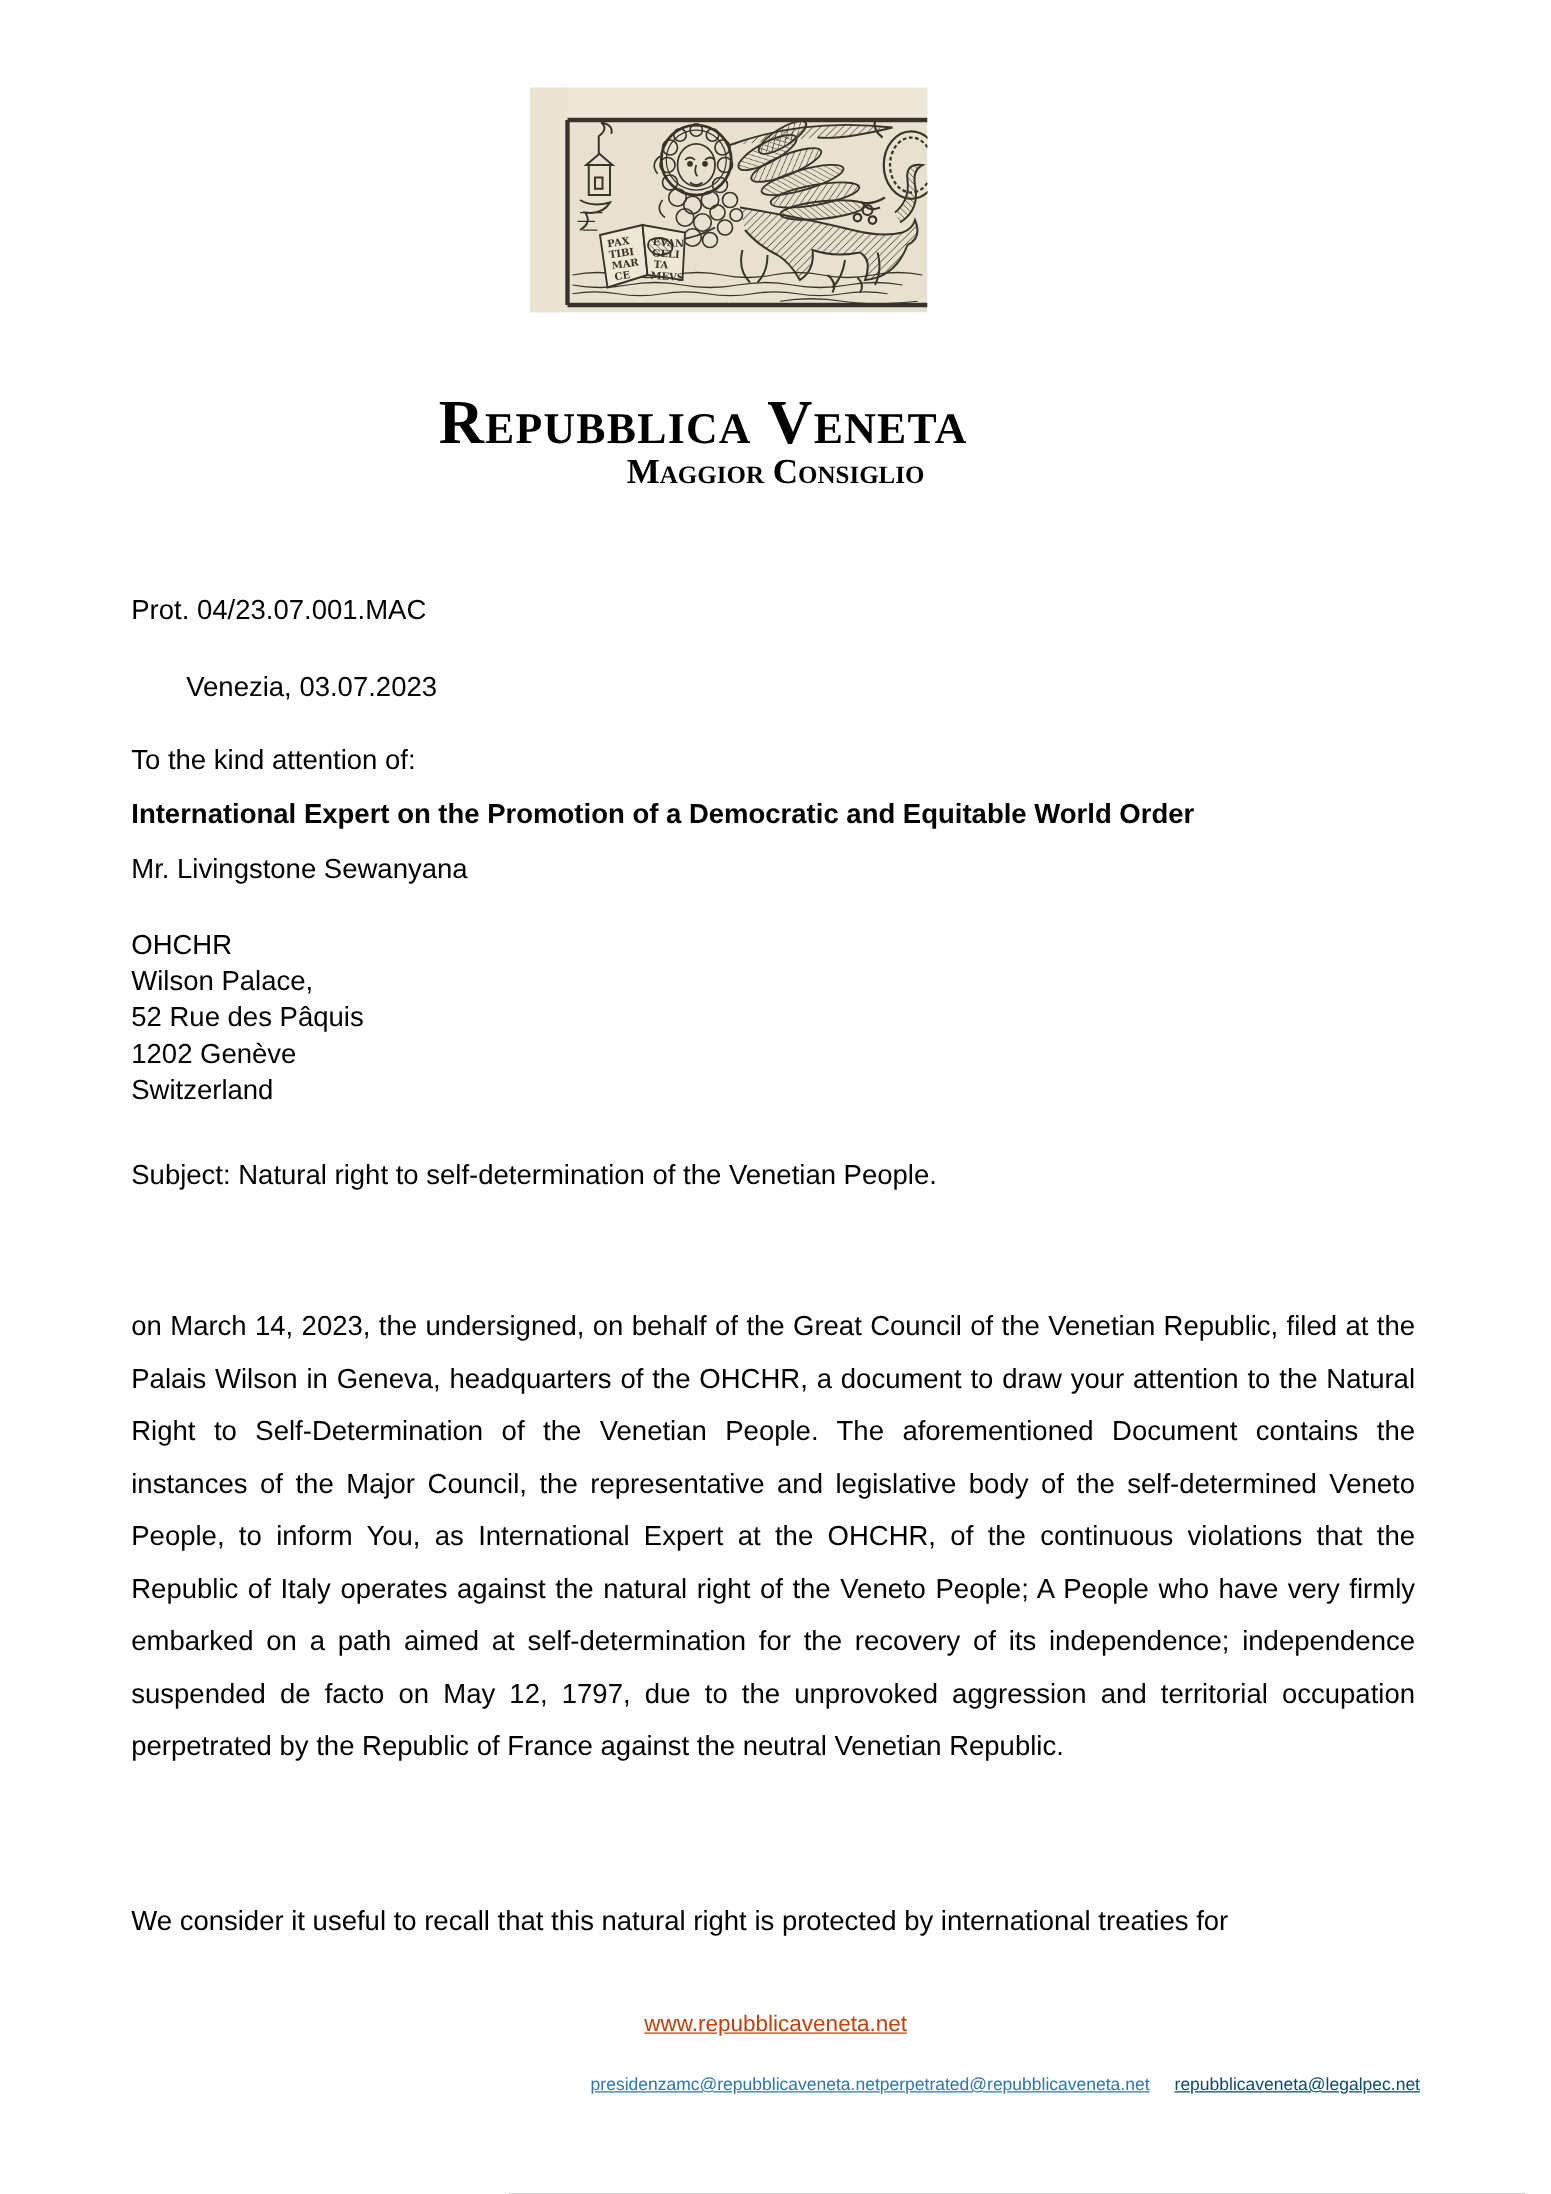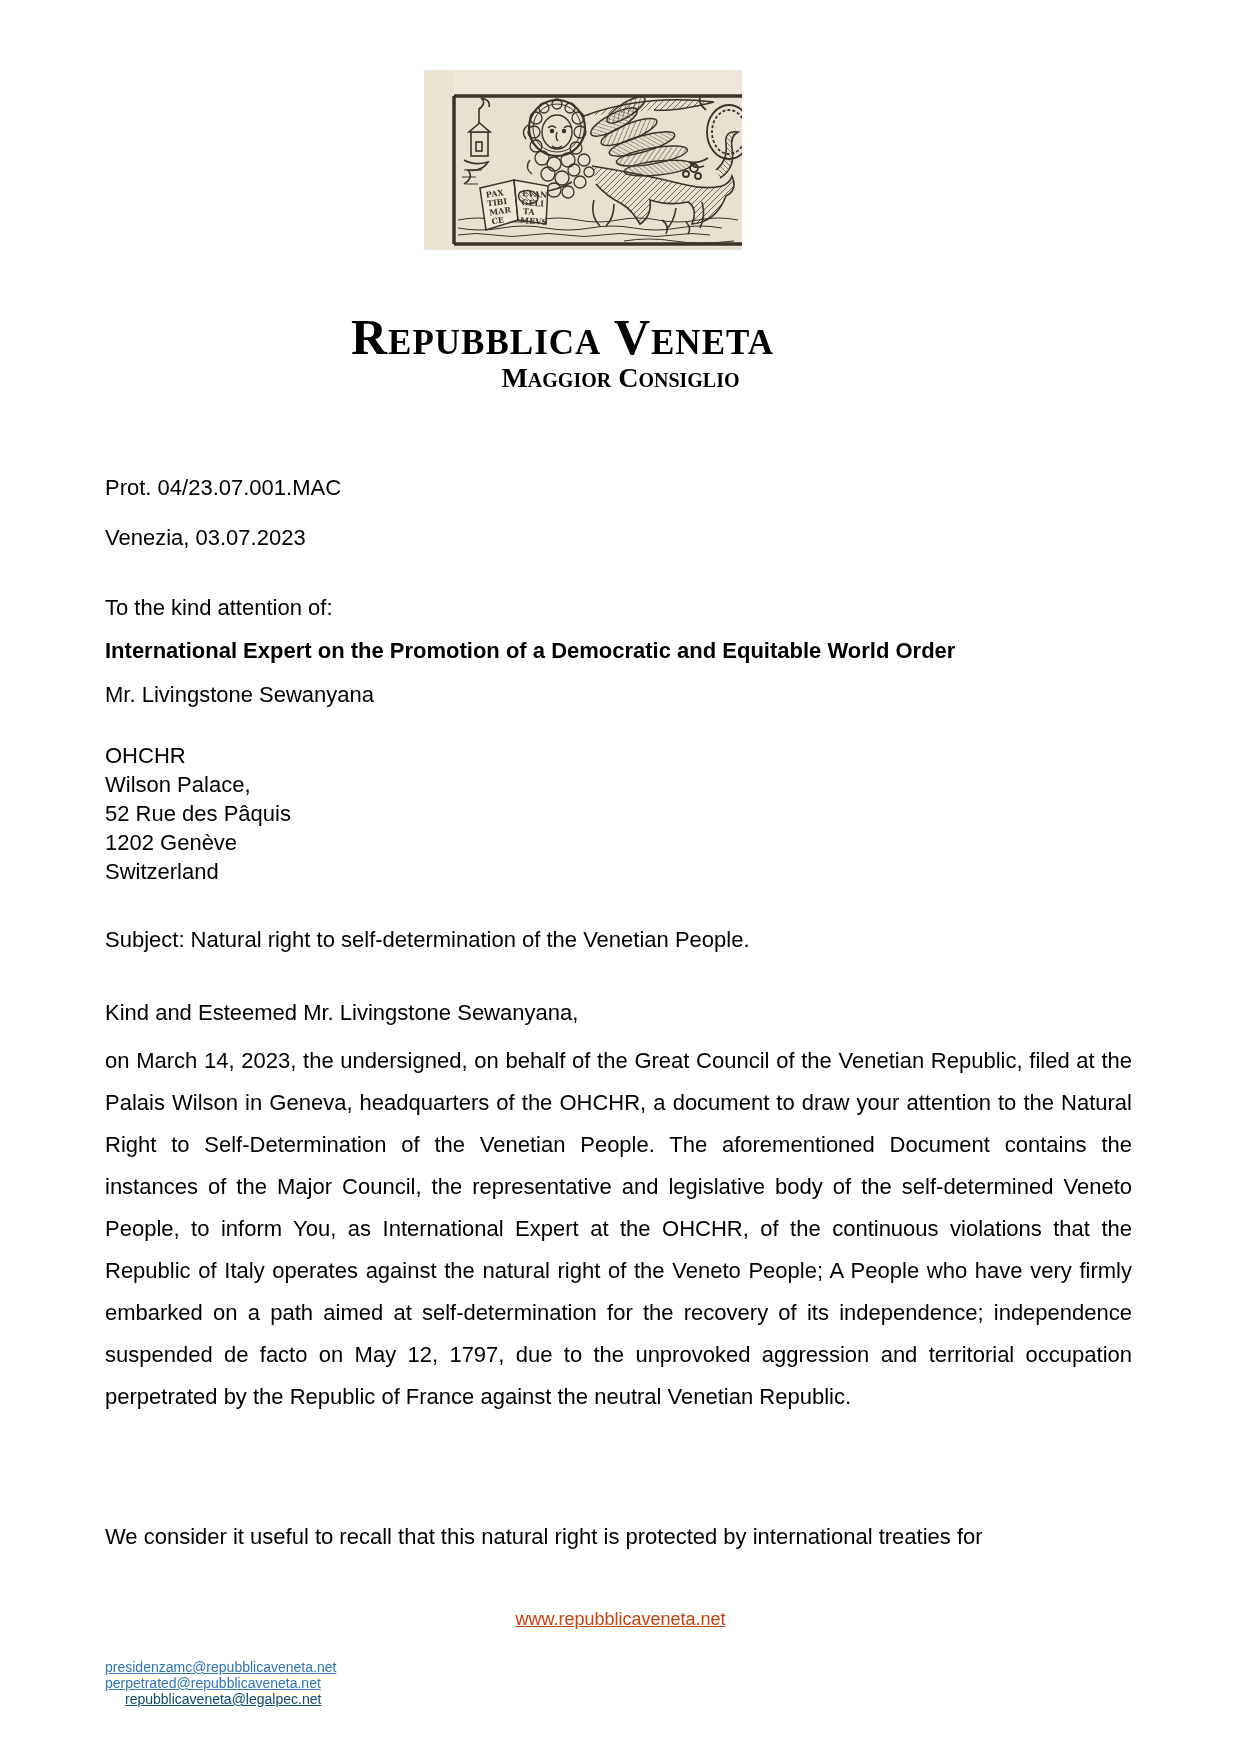--- a/index.html
+++ b/index.html
@@ -37,21 +37,21 @@
     font-family: "Liberation Serif", serif;
     font-variant: small-caps;
     font-weight: bold;
     font-size: 28px;
     line-height: 1.0;
   }
 
   
   .txt { font-size: 22px; line-height: 27px; left: 105px; width: 1027px; }
   .prot       { top: 474px; }
-  .place-date { top: 524px; }
+  .place-date { top: 536px; margin-left: 44px; }
   .attention  { top: 594px; }
   .role       { top: 637px; font-weight: bold; }
   .name       { top: 681px; }
   .address    { top: 741px; line-height: 29px; }
   .subject    { top: 926px; }
   .salutation { top: 999px; }
   .para {
     top: 1040px;
     text-align: justify;
     line-height: 42px;
@@ -68,21 +68,20 @@
     text-align: center;
     font-size: 18px;
   }
   .website a, .emails a { text-decoration: underline; cursor: pointer; }
   .emails {
     left: 105px; top: 1659px; width: 1031px;
     display: flex;
     justify-content: flex-end;
     align-items: baseline;
     font-size: 14px;
-    flex-direction: column;
   }
 </style>
 </head>
 <body>
 
 <div class="page">
 
   <div class="abs logo-wrap">
     <svg width="318" height="180" viewBox="0 0 318 180">
       <defs>
@@ -216,21 +215,20 @@
   <div class="abs txt address">
     <div>OHCHR</div>
     <div>Wilson Palace,</div>
     <div>52 Rue des Pâquis</div>
     <div>1202 Genève</div>
     <div>Switzerland</div>
   </div>
 
   <div class="abs txt subject">Subject: Natural right to self-determination of the Venetian People.</div>
 
-  <div class="abs txt salutation">Kind and Esteemed Mr. Livingstone Sewanyana,</div>
   <p class="abs txt para">on March 14, 2023, the undersigned, on behalf of the Great Council of the Venetian Republic, filed at the Palais Wilson in Geneva, headquarters of the OHCHR, a document to draw your attention to the Natural Right to Self-Determination of the Venetian People. The aforementioned Document contains the instances of the Major Council, the representative and legislative body of the self-determined Veneto People, to inform You, as International Expert at the OHCHR, of the continuous violations that the Republic of Italy operates against the natural right of the Veneto People; A People who have very firmly embarked on a path aimed at self-determination for the recovery of its independence; independence suspended de facto on May 12, 1797, due to the unprovoked aggression and territorial occupation perpetrated by the Republic of France against the neutral Venetian Republic.</p>
   <p class="abs txt closing">We consider it useful to recall that this natural right is protected by international treaties for</p>
 
   <div class="abs website">
     <a style="color: #c2410c;">www.repubblicaveneta.net</a>
   </div>
   <div class="abs emails">
     <a style="color: rgb(46, 116, 181);">presidenzamc@repubblicaveneta.net</a>
     <a style="color: rgb(46, 116, 181);">perpetrated@repubblicaveneta.net</a>
     <a style="color: #0c4a6e; padding-left: 20px;">repubblicaveneta@legalpec.net</a>

